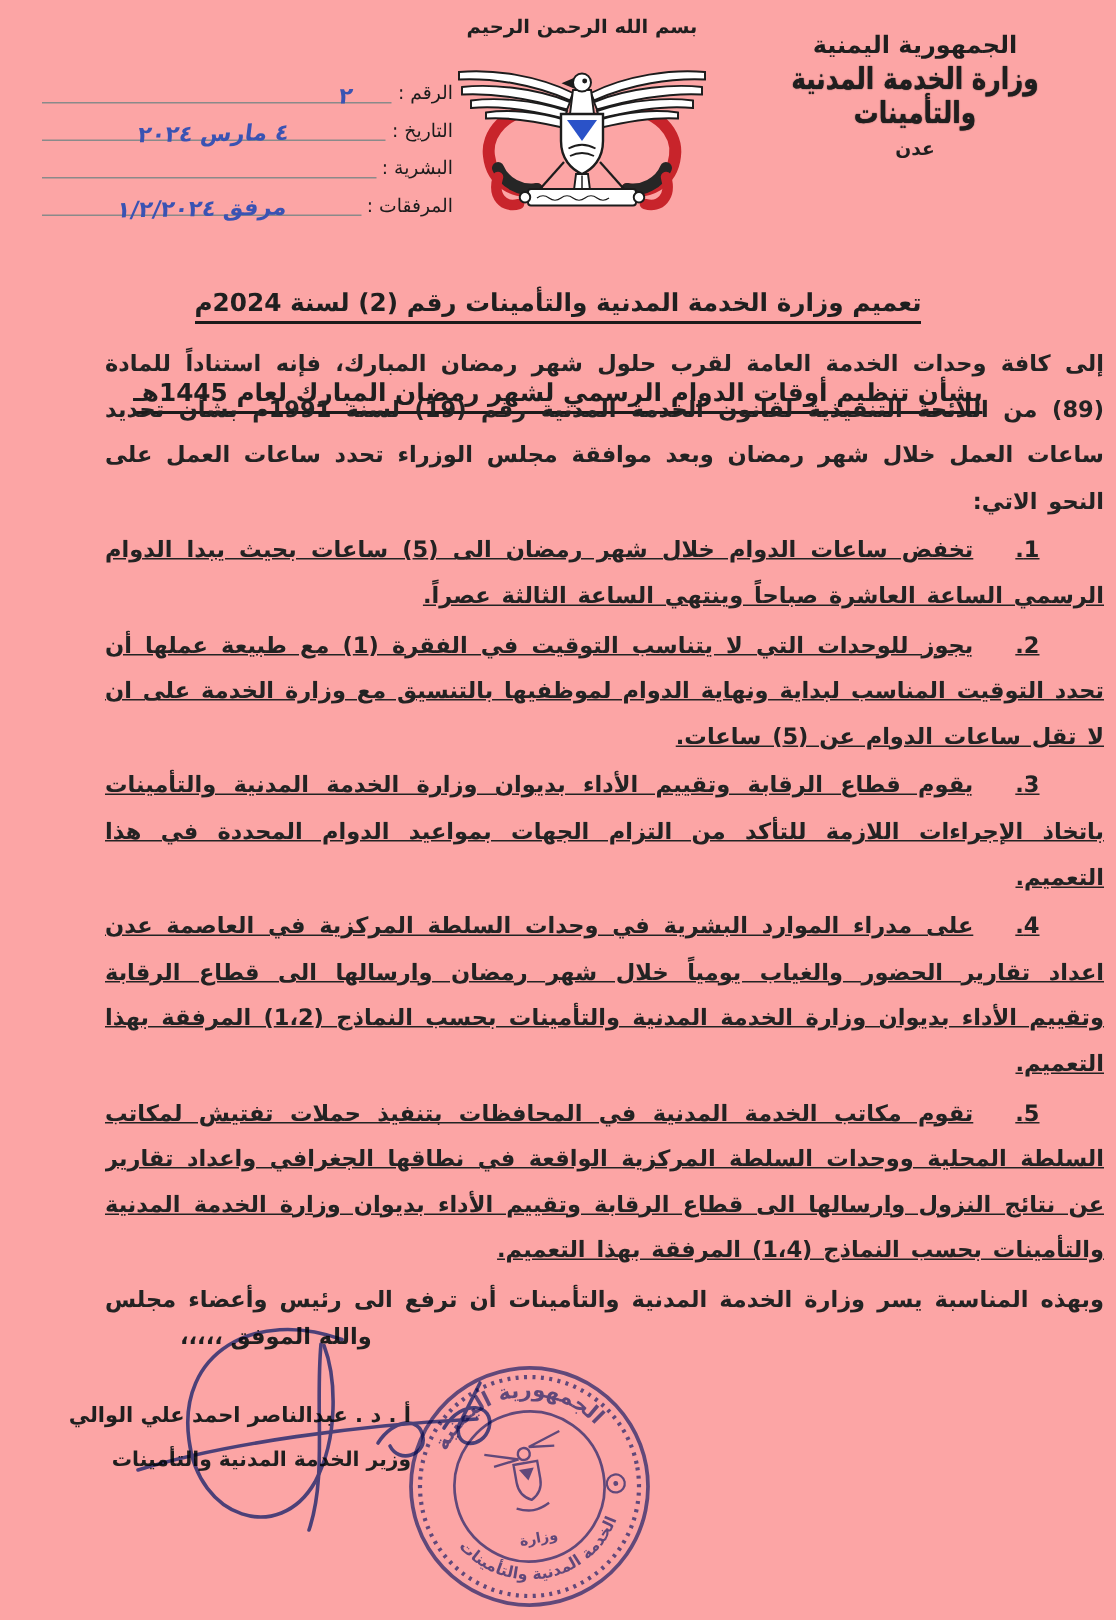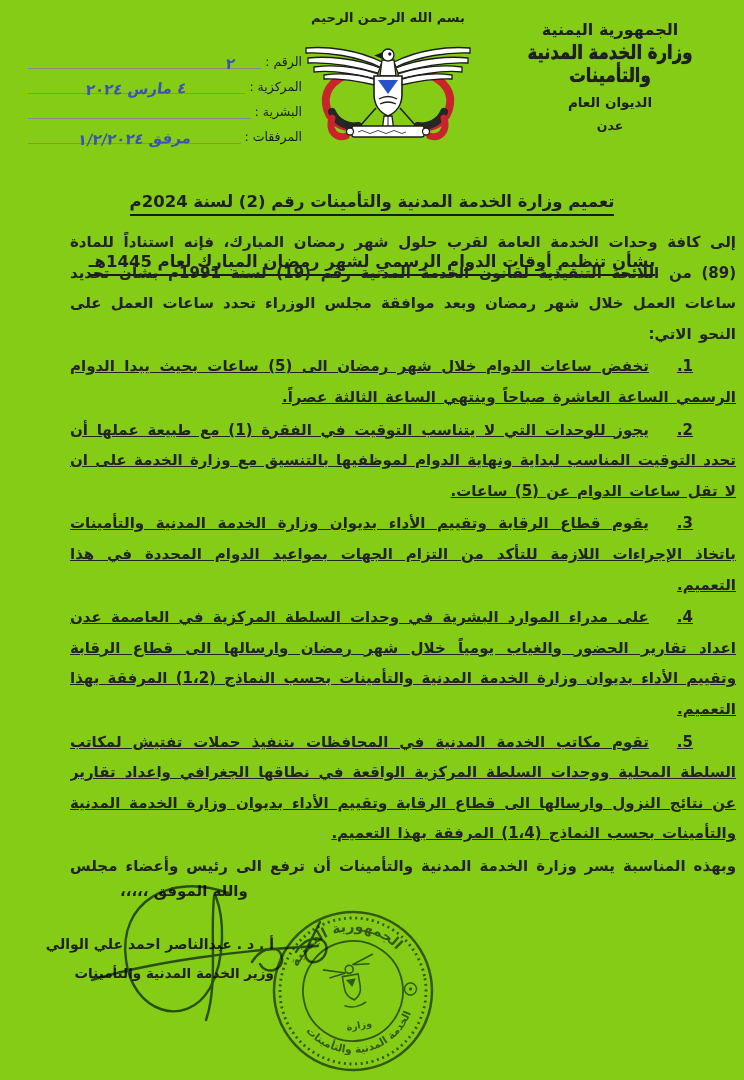--- a/index.html
+++ b/index.html
@@ -1,18 +1,18 @@
 <!DOCTYPE html>
 <html lang="ar" dir="rtl"><head>
 <meta charset="utf-8">
 <style>
   html,body{margin:0;padding:0;background:#ffffff;}
   .page{
     position:relative;width:744px;height:1080px;overflow:hidden;
-    background:#84cc16;color:#1f1f1f;direction:rtl;
+    background:#fca5a5;color:#1f1f1f;direction:rtl;
     font-family:"DejaVu Sans",sans-serif;
   }
   
   .hdr-right{position:absolute;top:20px;left:484px;width:252px;text-align:center;}
   .country{font-size:16px;font-weight:700;}
   .calli{font-size:16.5px;font-weight:800;letter-spacing:-.5px;margin-top:6px;
          transform:scaleY(1.22);text-shadow:0 0 .7px #000;}
   .office{font-size:13.5px;font-weight:700;margin-top:11px;}
   .city{font-size:12.5px;font-weight:700;margin-top:8px;}
 
@@ -52,21 +52,20 @@
   .ink{position:absolute;inset:0;pointer-events:none;mix-blend-mode:multiply;}
 </style>
 </head>
 <body>
 
 <div class="page">
 
   <div class="hdr-right">
     <div class="country">الجمهورية اليمنية</div>
     <div class="calli">وزارة الخدمة المدنية والتأمينات</div>
-    <div class="office">الديوان العام</div>
     <div class="city">عدن</div>
   </div>
 
   <div class="bismillah">بسم الله الرحمن الرحيم</div>
 
   <svg class="emblem" width="180" height="108" viewBox="0 0 176 108">
 
     <g fill="none" stroke-linecap="round">
       <path d="M64,34 C36,34 24,52 26,66 C28,84 44,92 58,88" stroke="#c8242b" stroke-width="8"></path>
       <path d="M112,34 C140,34 152,52 150,66 C148,84 132,92 118,88" stroke="#c8242b" stroke-width="8"></path>
@@ -107,21 +106,21 @@
   </svg>
 
   <div class="fields">
     <div class="frow">
       <span class="flabel">الرقم :</span>
       <span class="fline">
           <span class="fvalue"><span class="hand">٢</span></span>
         </span>
     </div>
     <div class="frow">
-      <span class="flabel">المركزية :</span>
+      <span class="flabel">التاريخ :</span>
       <span class="fline">
           <span class="fvalue"><span class="hand">٤ مارس ٢٠٢٤</span></span>
         </span>
     </div>
     <div class="frow">
       <span class="flabel">البشرية :</span>
       <span class="fline">
           <span class="fvalue"><span class="hand"></span></span>
         </span>
     </div>

